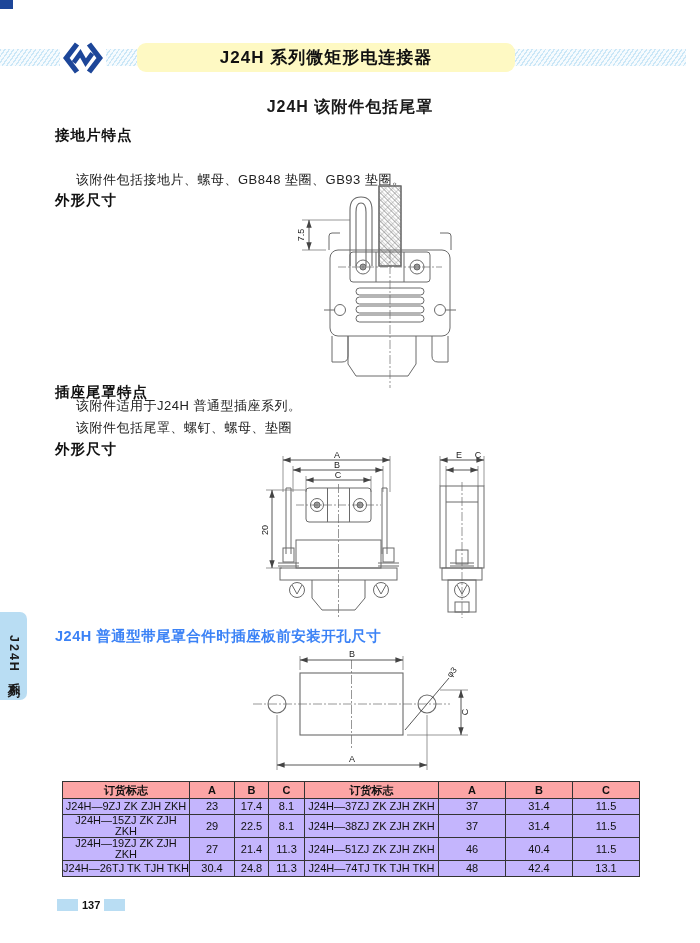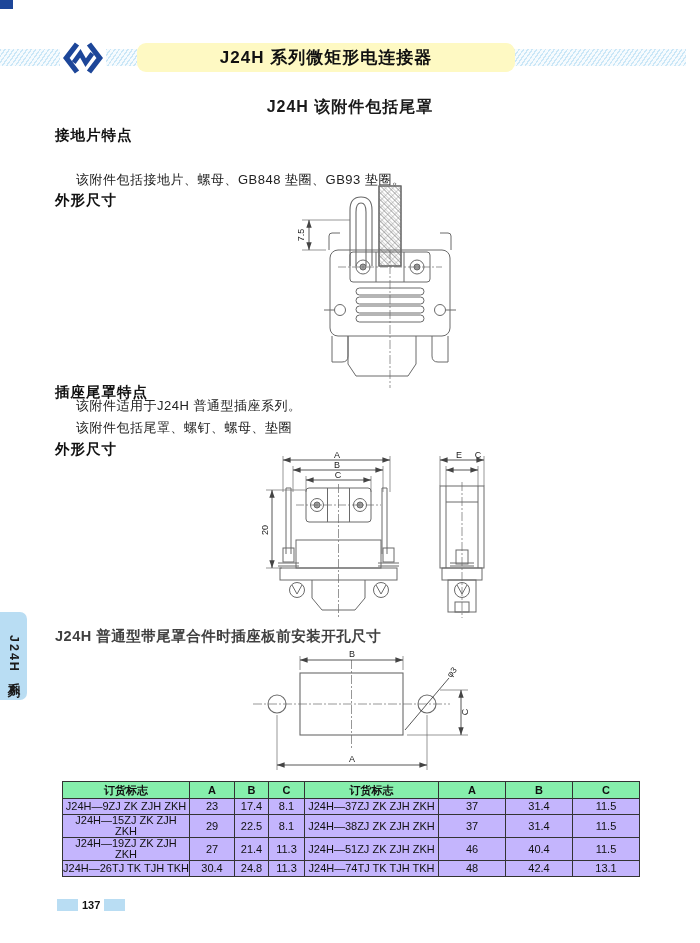--- a/index.html
+++ b/index.html
@@ -10,26 +10,26 @@
   .corner-sq{left:0;top:0;width:13px;height:9px;background:#1d4699;}
   .hatch-band{left:0;top:49px;width:686px;height:17px;
     background:repeating-linear-gradient(125deg,#cbe7f7 0 1.3px,#f6fbfe 1.3px 3.6px);}
   .logo-wrap{left:60px;top:36px;width:46px;height:44px;background:#fff;display:flex;align-items:center;justify-content:center;}
   .banner{left:137px;top:43px;width:378px;height:29px;background:#fef9c3;border-radius:9px;
           display:flex;align-items:center;justify-content:center;}
   .banner span{font-size:17px;font-weight:bold;letter-spacing:1px;color:#111;}
   .page-title{left:0;top:97px;width:700px;text-align:center;font-size:16px;font-weight:bold;letter-spacing:1px;}
   .h2{font-size:14.5px;font-weight:bold;letter-spacing:1px;color:#111;}
   .para{font-size:13px;color:#222;letter-spacing:.5px;}
-  .h3{font-size:14.5px;font-weight:bold;letter-spacing:.5px;color:#404040;}
+  .h3{font-size:14.5px;font-weight:bold;letter-spacing:.5px;color:#3b82f6;}
   
   .spec-table{left:62px;top:781px;width:577px;border-collapse:collapse;table-layout:fixed;
               font-size:11px;color:#111;}
   .spec-table th,.spec-table td{border:1px solid #333;text-align:center;padding:0;line-height:1;}
-  .spec-table th{background:#86efac;height:16px;font-weight:bold;}
+  .spec-table th{background:#fca5a5;height:16px;font-weight:bold;}
   .spec-table td{height:15px;background:#c4b5fd;}
   .spec-table{border:1.5px solid #333;}
   
   .side-tab{left:0;top:612px;width:27px;height:88px;background:#b9ddf3;border-radius:0 7px 7px 0;
             display:flex;align-items:center;justify-content:center;}
   .side-tab span{writing-mode:vertical-rl;text-orientation:mixed;font-size:12.5px;font-weight:bold;
                  letter-spacing:2px;color:#1a1a1a;}
   
   .footer{left:57px;top:891px;display:flex;align-items:center;}
   .pg-rect{width:21px;height:12px;background:#b9ddf3;display:inline-block;}

